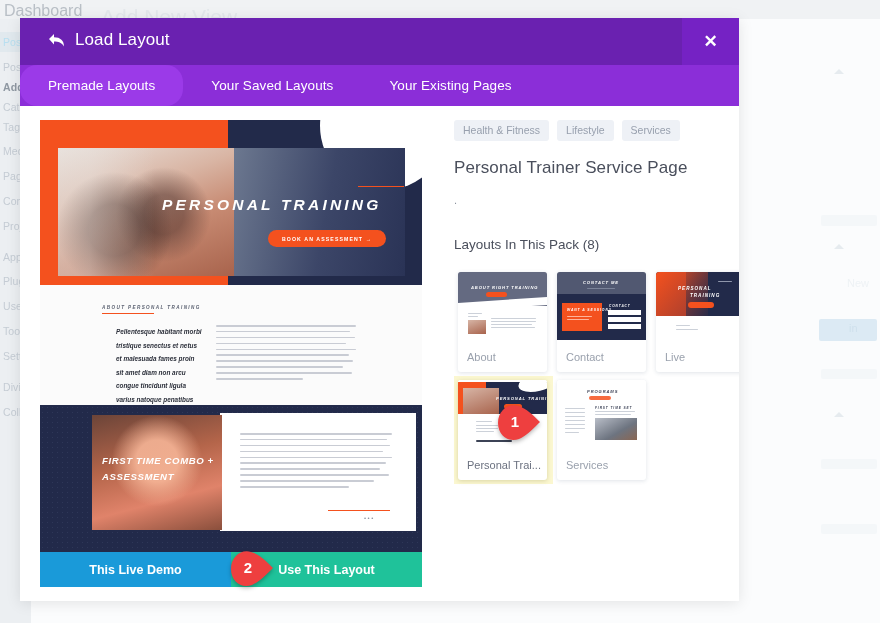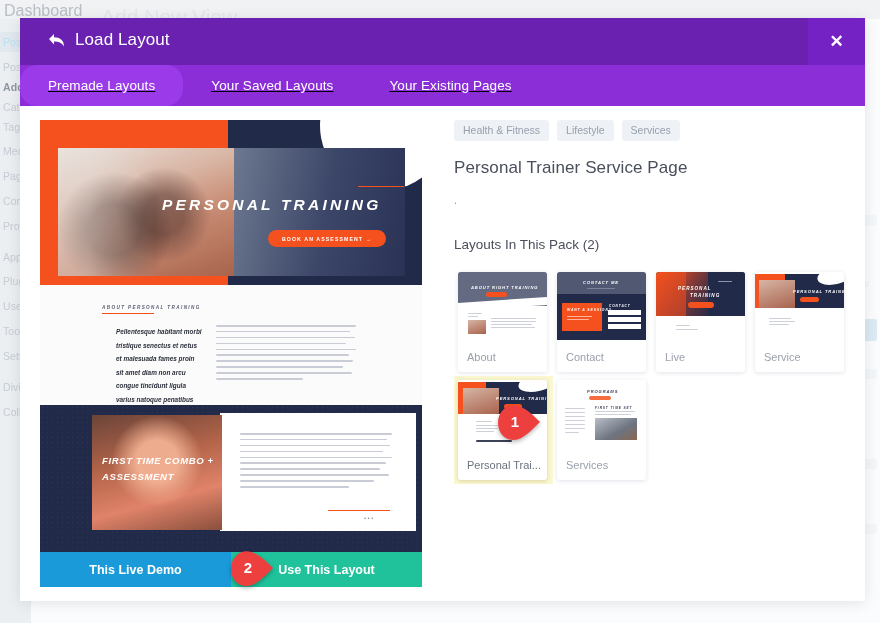--- a/index.html
+++ b/index.html
@@ -49,24 +49,23 @@
   }
   .wp-ghost-hl { position:absolute; background:#dceaf4; border-radius:2px; }
   .wp-ghost-tri {
     position:absolute; width:0; height:0;
     border-left:5px solid transparent; border-right:5px solid transparent;
     border-bottom:5px solid #e6ebef;
   }
 
   
   .modal {
-    position:absolute; left:20px; top:18px; width:845px; height:583px;
+    position:absolute; left:20px; top:18px; width:719px; height:583px;
     background:#5eead4; overflow:hidden;
     box-shadow:0 2px 14px rgba(0,0,0,.10);
-    text-decoration:underline;
   }
   .modal-header {
     position:relative; height:47px; background:#6a21b0;
   }
   .back-icon {
     position:absolute; left:26px; top:14px; width:20px; height:18px;
     color:#ffffff;
   }
   .back-icon svg { display:block; }
   .modal-title {
@@ -413,21 +412,21 @@
       <div class="info-col">
         <div class="chips">
           <span class="chip">Health &amp; Fitness</span>
           <span class="chip">Lifestyle</span>
           <span class="chip">Services</span>
         </div>
 
         <div class="pack-title">Personal Trainer Service Page</div>
         <div class="pack-desc">.</div>
 
-        <div class="layouts-heading">Layouts In This Pack (2)</div>
+        <div class="layouts-heading">Layouts In This Pack (8)</div>
 
         <div class="layout-grid">
 
           <div class="layout-cell">
             <div class="layout-card">
               <div class="thumb">
                 <div class="t-navy" style="left:0;top:0;width:89px;height:34px;"></div>
                 <div class="t-grey" style="left:0;top:0;width:89px;height:34px;opacity:.35;"></div>
                 <div class="t-white" style="left:0;top:28px;width:89px;height:8px;transform:skewY(-4deg);"></div>
                 <div class="t-cap" style="left:13px;top:13px;">ABOUT RIGHT TRAINING</div>

